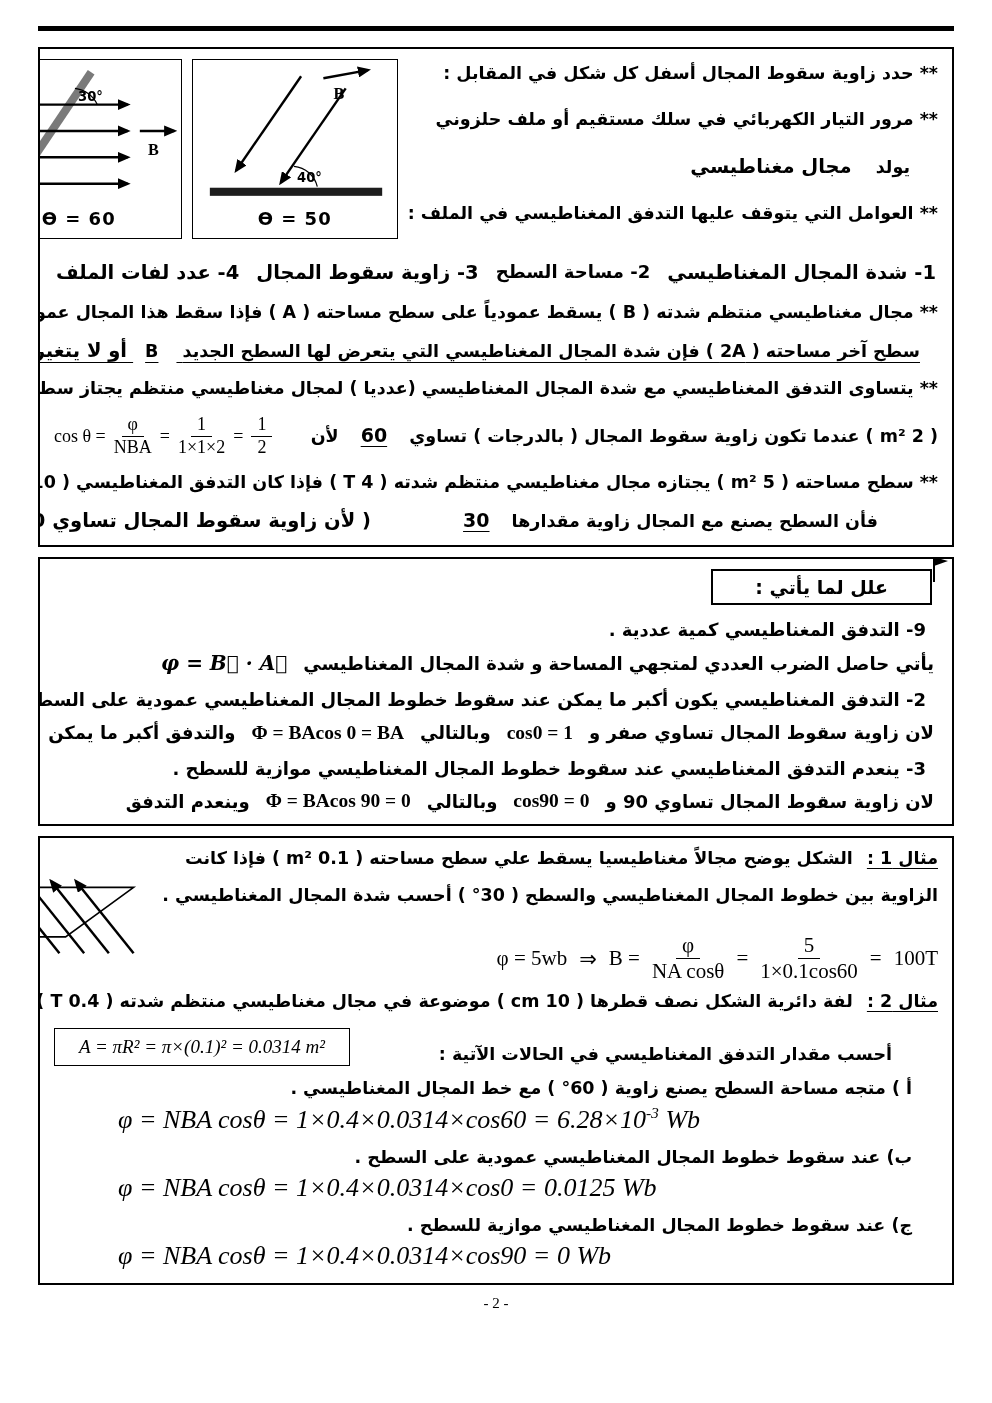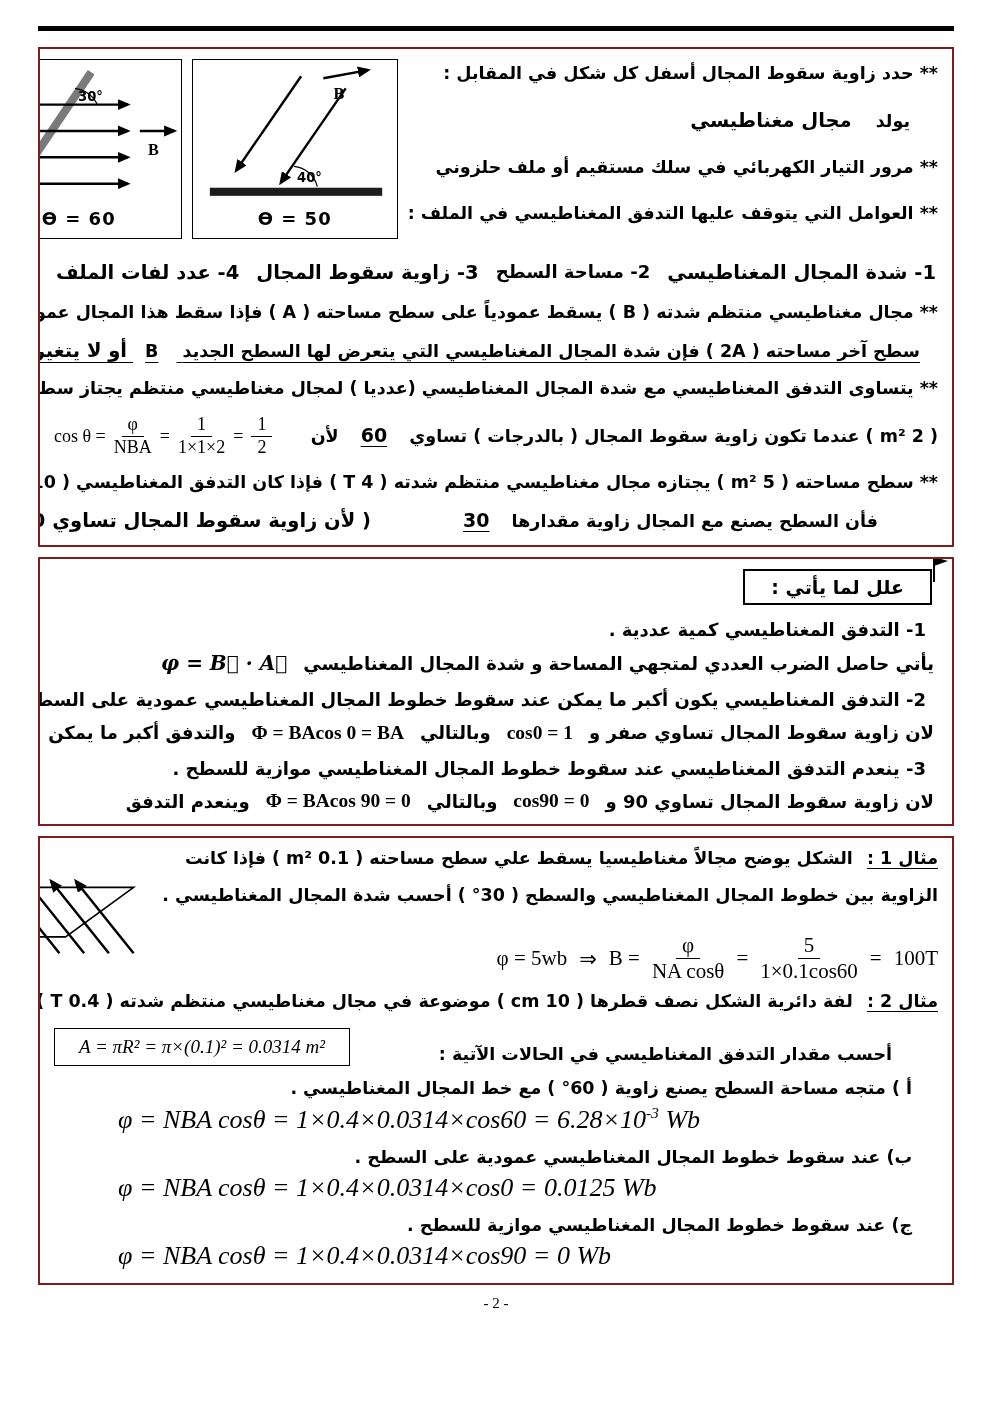--- a/index.html
+++ b/index.html
@@ -1,20 +1,20 @@
 <!DOCTYPE html>
 <html lang="ar" dir="rtl"><head>
 <meta charset="utf-8">
 <style>
   * { margin:0; padding:0; box-sizing:border-box; }
   html,body { width:992px; height:1403px; }
   body { background:#ffffff; color:#000; font-family:"DejaVu Sans",sans-serif; overflow:hidden; }
   .page { width:992px; height:1403px; padding:26px 38px 0; direction:rtl; }
   .toprule { height:5px; background:#000; margin-bottom:16px; }
-  .box { border:2px solid #7f1d1d; padding:10px 14px; margin-bottom:10px; overflow:hidden; }
+  .box { border:2px solid #000000; padding:10px 14px; margin-bottom:10px; overflow:hidden; }
 
   .ln { font-size:17.5px; font-weight:700; margin:0 0 15px; white-space:nowrap; line-height:1.25; }
   .deco { font-weight:700; font-size:19.5px; }
   .strong { font-weight:700; }
   .sp { margin:0 18px 0 12px; }
   .noteGap { margin-right:70px; }
   .indent { margin-right:18px; }
   .ulline { text-decoration:underline; text-underline-offset:5px; }
   .numem { font-weight:700; text-decoration:underline; text-underline-offset:4px; margin:0 16px; font-size:19px; }
 
@@ -38,21 +38,21 @@
   .inlinep { margin:0; }
   .math { direction:ltr; display:inline-flex; align-items:center; gap:8px; font-family:"Liberation Serif",serif; font-size:18px; white-space:nowrap; }
   .frac { display:inline-flex; flex-direction:column; align-items:center; line-height:1.1; text-align:center; }
   .frac .fn { border-bottom:1.4px solid #000; padding:0 6px 1px; }
   .frac .fd { padding-top:1px; }
   .imp { font-family:"DejaVu Sans",sans-serif; }
 
   
   .sec2 { position:relative; }
   .cornerflag { position:absolute; top:-4px; right:2px; width:20px; height:28px; }
-  .titlebox { display:inline-block; border:2px solid #000; padding:5px 26px; font-weight:700; font-size:19px; margin:0 6px 14px 0; }
+  .titlebox { display:inline-block; border:2px solid #000; padding:5px 42px; font-weight:700; font-size:19px; margin:0 6px 14px 0; }
   .q { margin:0 12px 10px 0; font-size:18px; }
   .ansrow { display:flex; align-items:center; gap:16px; font-size:18px; margin:0 4px 14px 0; white-space:nowrap; }
   .mathinline { direction:ltr; font-family:"Liberation Serif",serif; font-weight:700; font-size:19.5px; white-space:nowrap; }
   .vecf { font-family:"DejaVu Serif",serif; font-style:italic; font-weight:700; font-size:20px; direction:ltr; }
 
   
   .ex1row { display:flex; justify-content:space-between; gap:14px; }
   .ex1text { flex:1; }
   .exlabel { text-decoration:underline; text-underline-offset:4px; margin-left:8px; }
   .ex1f { font-size:21px; margin:12px 0 8px; gap:12px; }
@@ -79,25 +79,25 @@
     </defs>
   </svg>
 
   <div class="toprule"></div>
 
   <section class="box sec1">
     <div class="toprow">
 
       <div class="textcol">
         <p class="ln">** حدد زاوية سقوط المجال أسفل كل شكل في المقابل :</p>
+        <p class="ln">** مرور التيار الكهربائي في سلك مستقيم أو ملف حلزوني</p>
         <p class="ln gen">
           <span>يولد</span>
           <span class="deco sp">مجال مغناطيسي</span>
         </p>
-        <p class="ln">** مرور التيار الكهربائي في سلك مستقيم أو ملف حلزوني</p>
         <p class="ln">** العوامل التي يتوقف عليها التدفق المغناطيسي في الملف :</p>
       </div>
 
       <div class="diagram">
         <svg class="dsvg" viewBox="0 0 200 146">
           <line x1="128" y1="18" x2="172" y2="10" class="stk" marker-end="url(#arr)"></line>
           <text x="138" y="38" class="bt">B</text>
           <line x1="150" y1="28" x2="86" y2="121" class="stk" marker-end="url(#arr)"></line>
           <line x1="106" y1="16" x2="42" y2="109" class="stk" marker-end="url(#arr)"></line>
           <path d="M 122,125 A 26 26 0 0 0 99,105" class="arc"></path>
@@ -175,21 +175,21 @@
   </section>
 
   <section class="box sec2">
     <svg class="cornerflag" viewBox="0 0 20 28">
       <path d="M4,1 L4,27" stroke="#000" stroke-width="2"></path>
       <path d="M4,2 L18,6 L4,11 Z" fill="#000"></path>
     </svg>
 
     <div class="titlebox">علل لما يأتي :</div>
 
-    <p class="ln q">1- التدفق المغناطيسي كمية عددية .</p>
+    <p class="ln q">9- التدفق المغناطيسي كمية عددية .</p>
     <div class="ansrow">
       <span class="strong">يأتي حاصل الضرب العددي لمتجهي المساحة و شدة المجال المغناطيسي</span>
       <span class="vecf">φ = B⃗ · A⃗</span>
     </div>
 
     <p class="ln q">2- التدفق المغناطيسي يكون أكبر ما يمكن عند سقوط خطوط المجال المغناطيسي عمودية على السطح .</p>
     <div class="ansrow">
       <span class="strong">لان زاوية سقوط المجال تساوي صفر و</span>
       <span class="mathinline">cos0 = 1</span>
       <span class="strong">وبالتالي</span>

